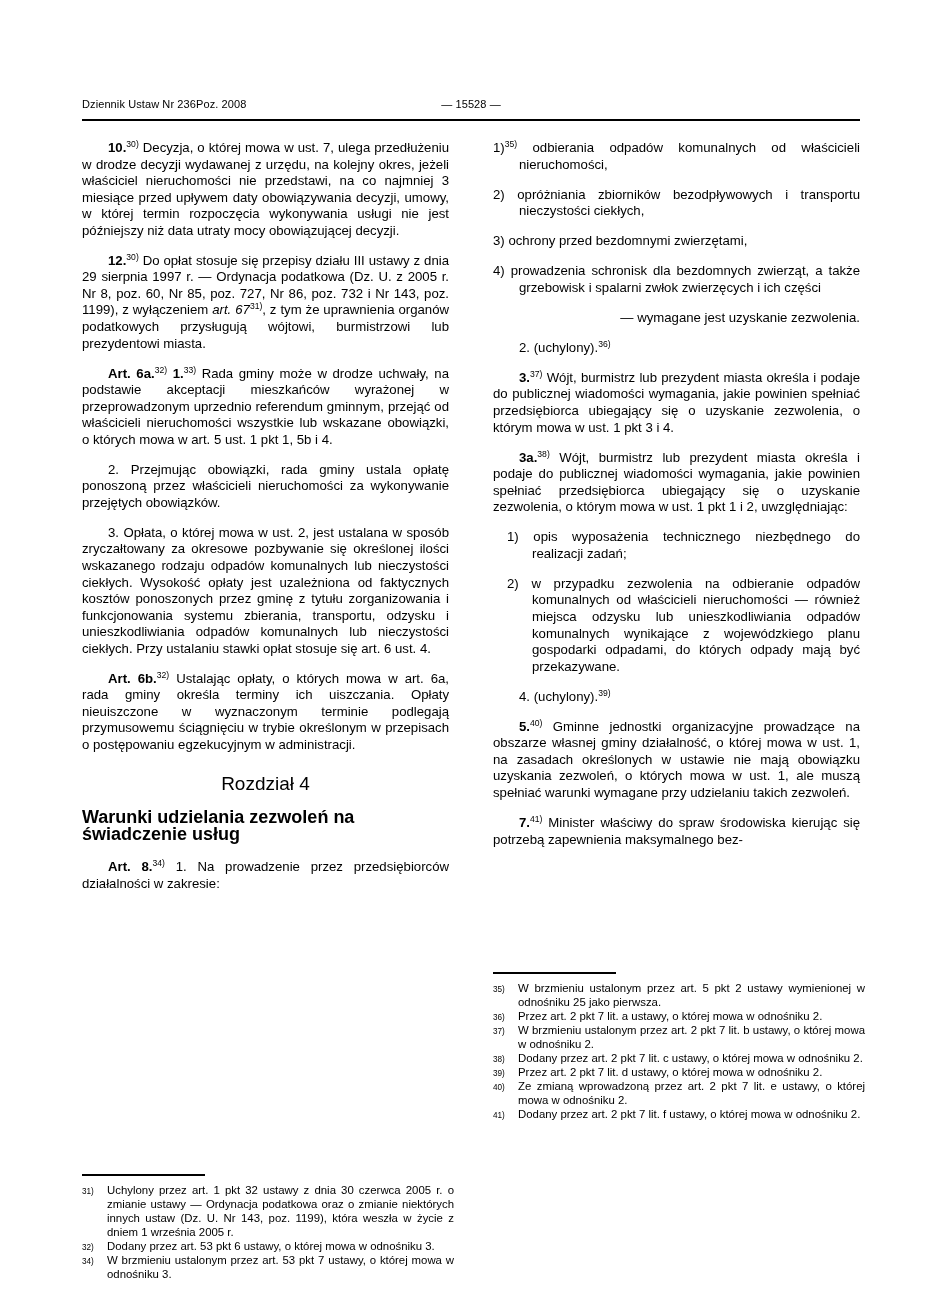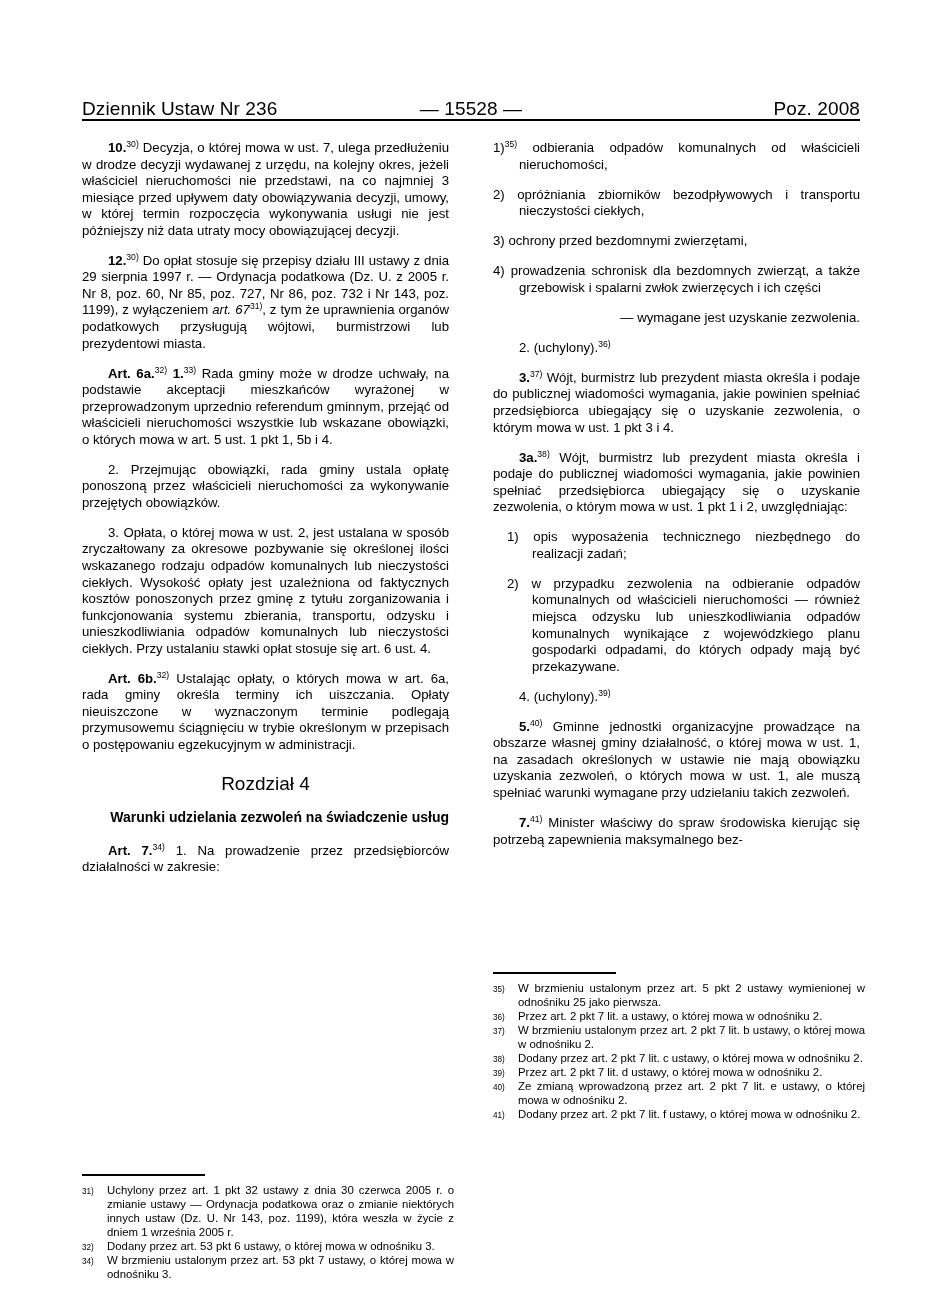--- a/index.html
+++ b/index.html
@@ -23,22 +23,21 @@
   }
 
   
   .runhead {
     position: absolute;
     left: 82px;
     top: 98px;
     width: 778px;
     display: flex;
     align-items: baseline;
-    justify-content: space-between;
-    font-size: 19px;
+    font-size: 11px;
     letter-spacing: .1px;
     white-space: nowrap;
   }
   .runhead .mid {
     position: absolute;
     left: 0;
     right: 0;
     text-align: center;
   }
   .runhead .left, .runhead .right { position: relative; z-index: 2; }
@@ -109,24 +108,24 @@
   .numitem > sup, .para > sup { font-weight: normal; }
 
   
   .chapter-num {
     text-align: center;
     text-indent: 0;
     margin: 22px 0 17px 0;
     font-size: 19px;
   }
   .chapter-title {
-    text-align: right;
+    text-align: left;
     text-indent: 0;
     margin: 0 0 17px 0;
-    font-size: 14px;
+    font-size: 18px;
     font-weight: bold;
   }
 
   
   .footnotes {
     position: absolute;
     left: 0;
     width: 372px;
     font-size: 11.4px;
     line-height: 14.1px;
@@ -179,21 +178,21 @@
 
         <p class="para">2. Przejmując obowiązki, rada gminy ustala opłatę ponoszoną przez właścicieli nieruchomości za wykonywanie przejętych obowiązków.</p>
 
         <p class="para">3. Opłata, o której mowa w ust. 2, jest ustalana w sposób zryczałtowany za okresowe pozbywanie się określonej ilości wskazanego rodzaju odpadów komunalnych lub nieczystości ciekłych. Wysokość opłaty jest uzależniona od faktycznych kosztów ponoszonych przez gminę z tytułu zorganizowania i funkcjonowania systemu zbierania, transportu, odzysku i unieszkodliwiania odpadów komunalnych lub nieczystości ciekłych. Przy ustalaniu stawki opłat stosuje się art. 6 ust. 4.</p>
 
         <p class="para"><b>Art. 6b.</b><sup>32)</sup><span> Ustalając opłaty, o których mowa w art. 6a, rada gminy określa terminy ich uiszczania. Opłaty nieuiszczone w wyznaczonym terminie podlegają przymusowemu ściągnięciu w trybie określonym w przepisach o postępowaniu egzekucyjnym w administracji.</span></p>
 
         <p class="chapter-num">Rozdział 4</p>
         <p class="chapter-title">Warunki udzielania zezwoleń na świadczenie usług</p>
 
-        <p class="para"><b>Art. 7.</b><sup>34)</sup><span> 1. Na prowadzenie przez przedsiębiorców działalności w zakresie:</span></p>
+        <p class="para"><b>Art. 8.</b><sup>34)</sup><span> 1. Na prowadzenie przez przedsiębiorców działalności w zakresie:</span></p>
       </div>
 
       <div class="footnotes" style="top:1034px;">
         <div class="fn-rule"></div>
         <p class="fn"><sup class="fnmark">31)</sup><span>Uchylony przez art. 1 pkt 32 ustawy z dnia 30 czerwca 2005 r. o zmianie ustawy — Ordynacja podatkowa oraz o zmianie niektórych innych ustaw (Dz. U. Nr 143, poz. 1199), która weszła w życie z dniem 1 września 2005 r.</span></p>
         <p class="fn"><sup class="fnmark">32)</sup><span>Dodany przez art. 53 pkt 6 ustawy, o której mowa w odnośniku 3.</span></p>
         <p class="fn"><sup class="fnmark">34)</sup><span>W brzmieniu ustalonym przez art. 53 pkt 7 ustawy, o której mowa w odnośniku 3.</span></p>
       </div>
     </div>
 

